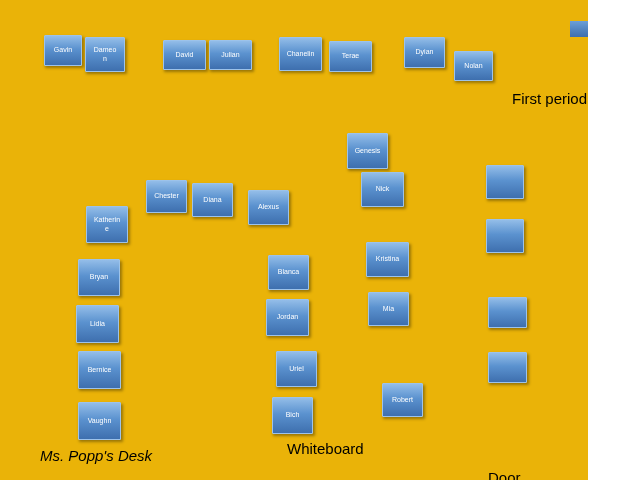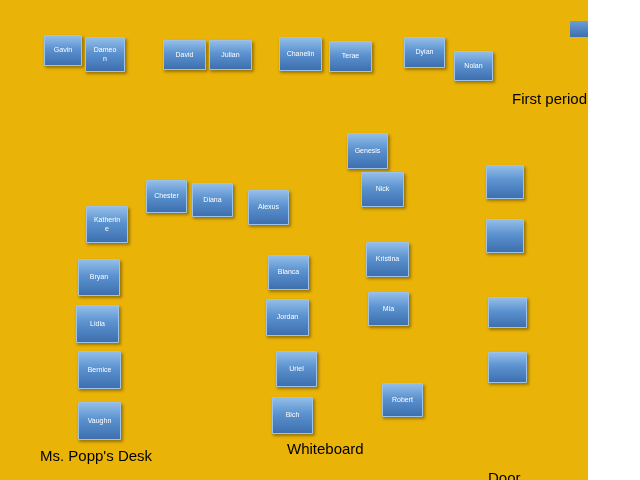--- a/index.html
+++ b/index.html
@@ -47,21 +47,21 @@
     height: 16px;
     background: linear-gradient(180deg, #6b9fd8 0%, #4f81bd 60%, #3e6fae 100%);
   }
   .text-label {
     position: absolute;
     color: #000000;
     font-size: 15px;
     white-space: nowrap;
   }
   #label-first-period { left: 512px; top: 90px; }
-  #label-teacher-desk { left: 40px;  top: 447px; }
+  #label-teacher-desk { left: 40px;  top: 447px; font-style: italic; }
   #label-whiteboard   { left: 287px; top: 440px; }
   #label-door         { left: 488px; top: 457px; margin-top: 12px; }
 </style>
 </head>
 <body>
 
 <div class="canvas">
   <div id="seats">
       <div class="seat" style="left: 44px; top: 35px; width: 38px; height: 31px;">
         <span class="seat-label">Gavin</span>

